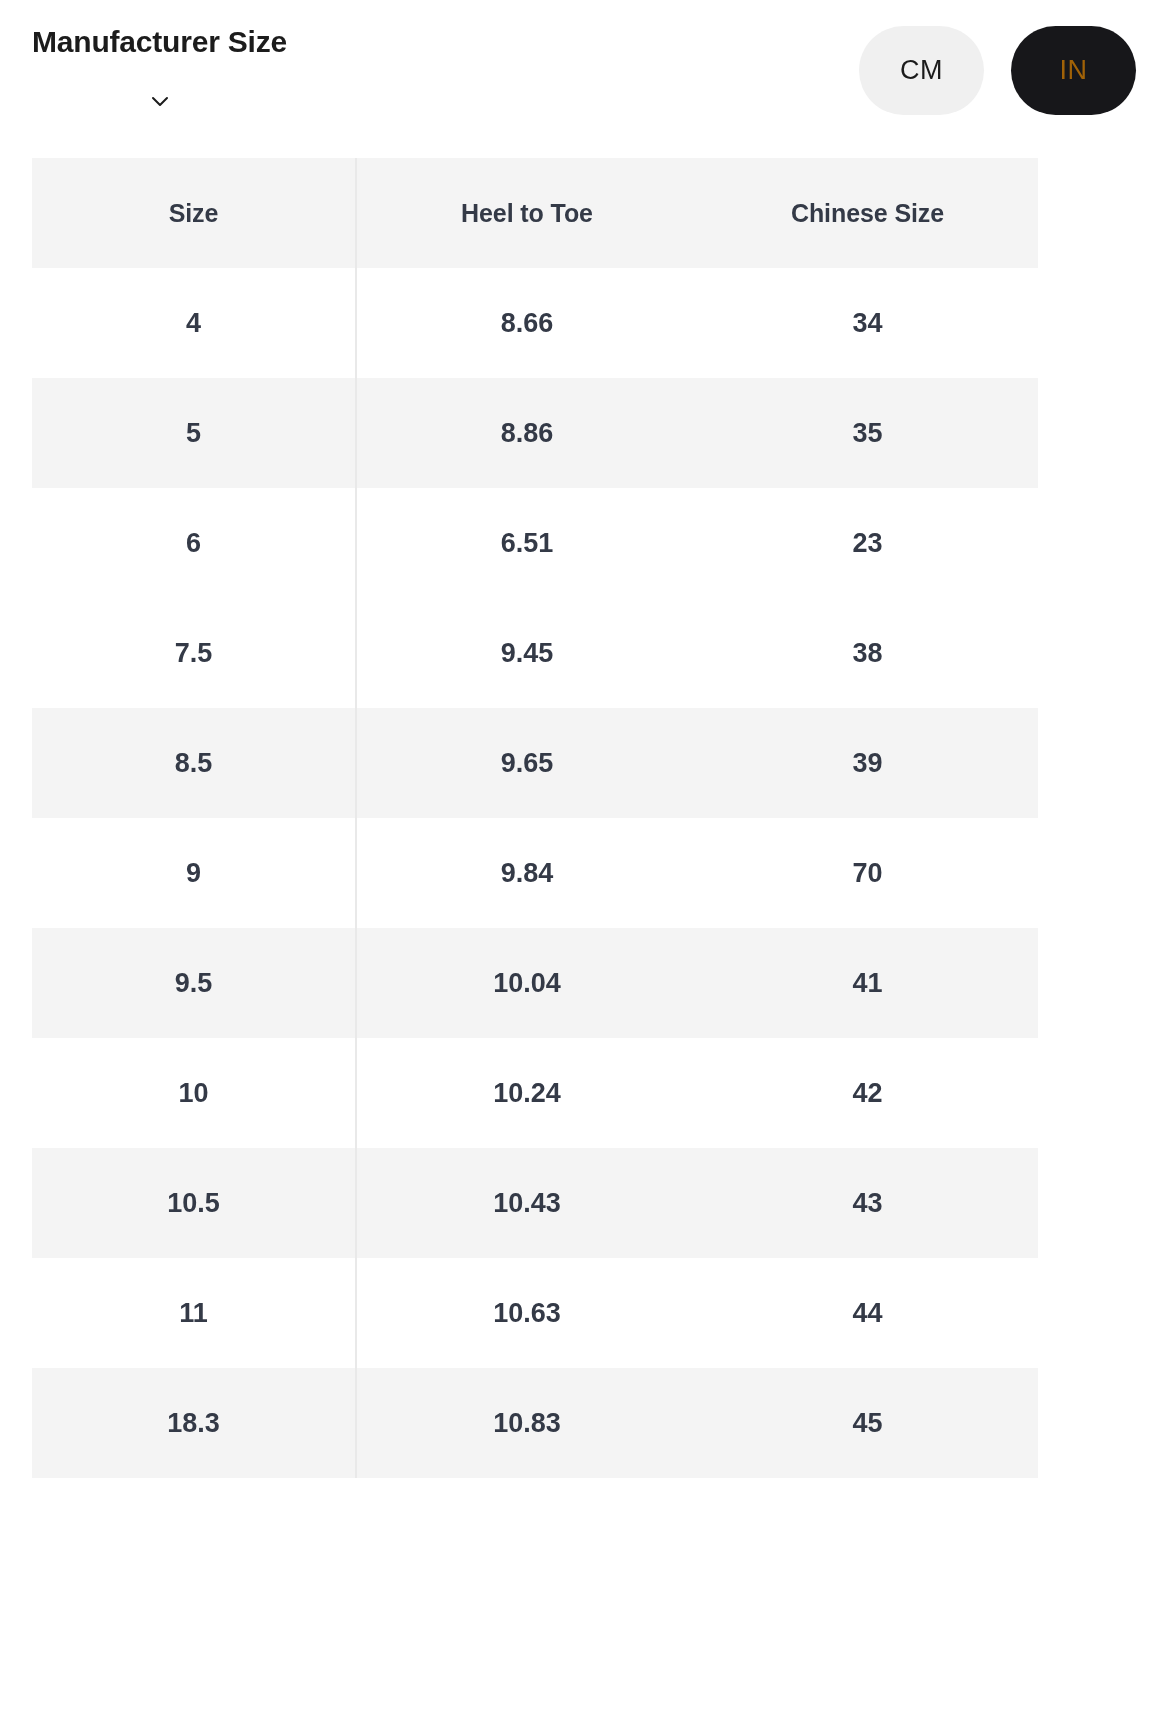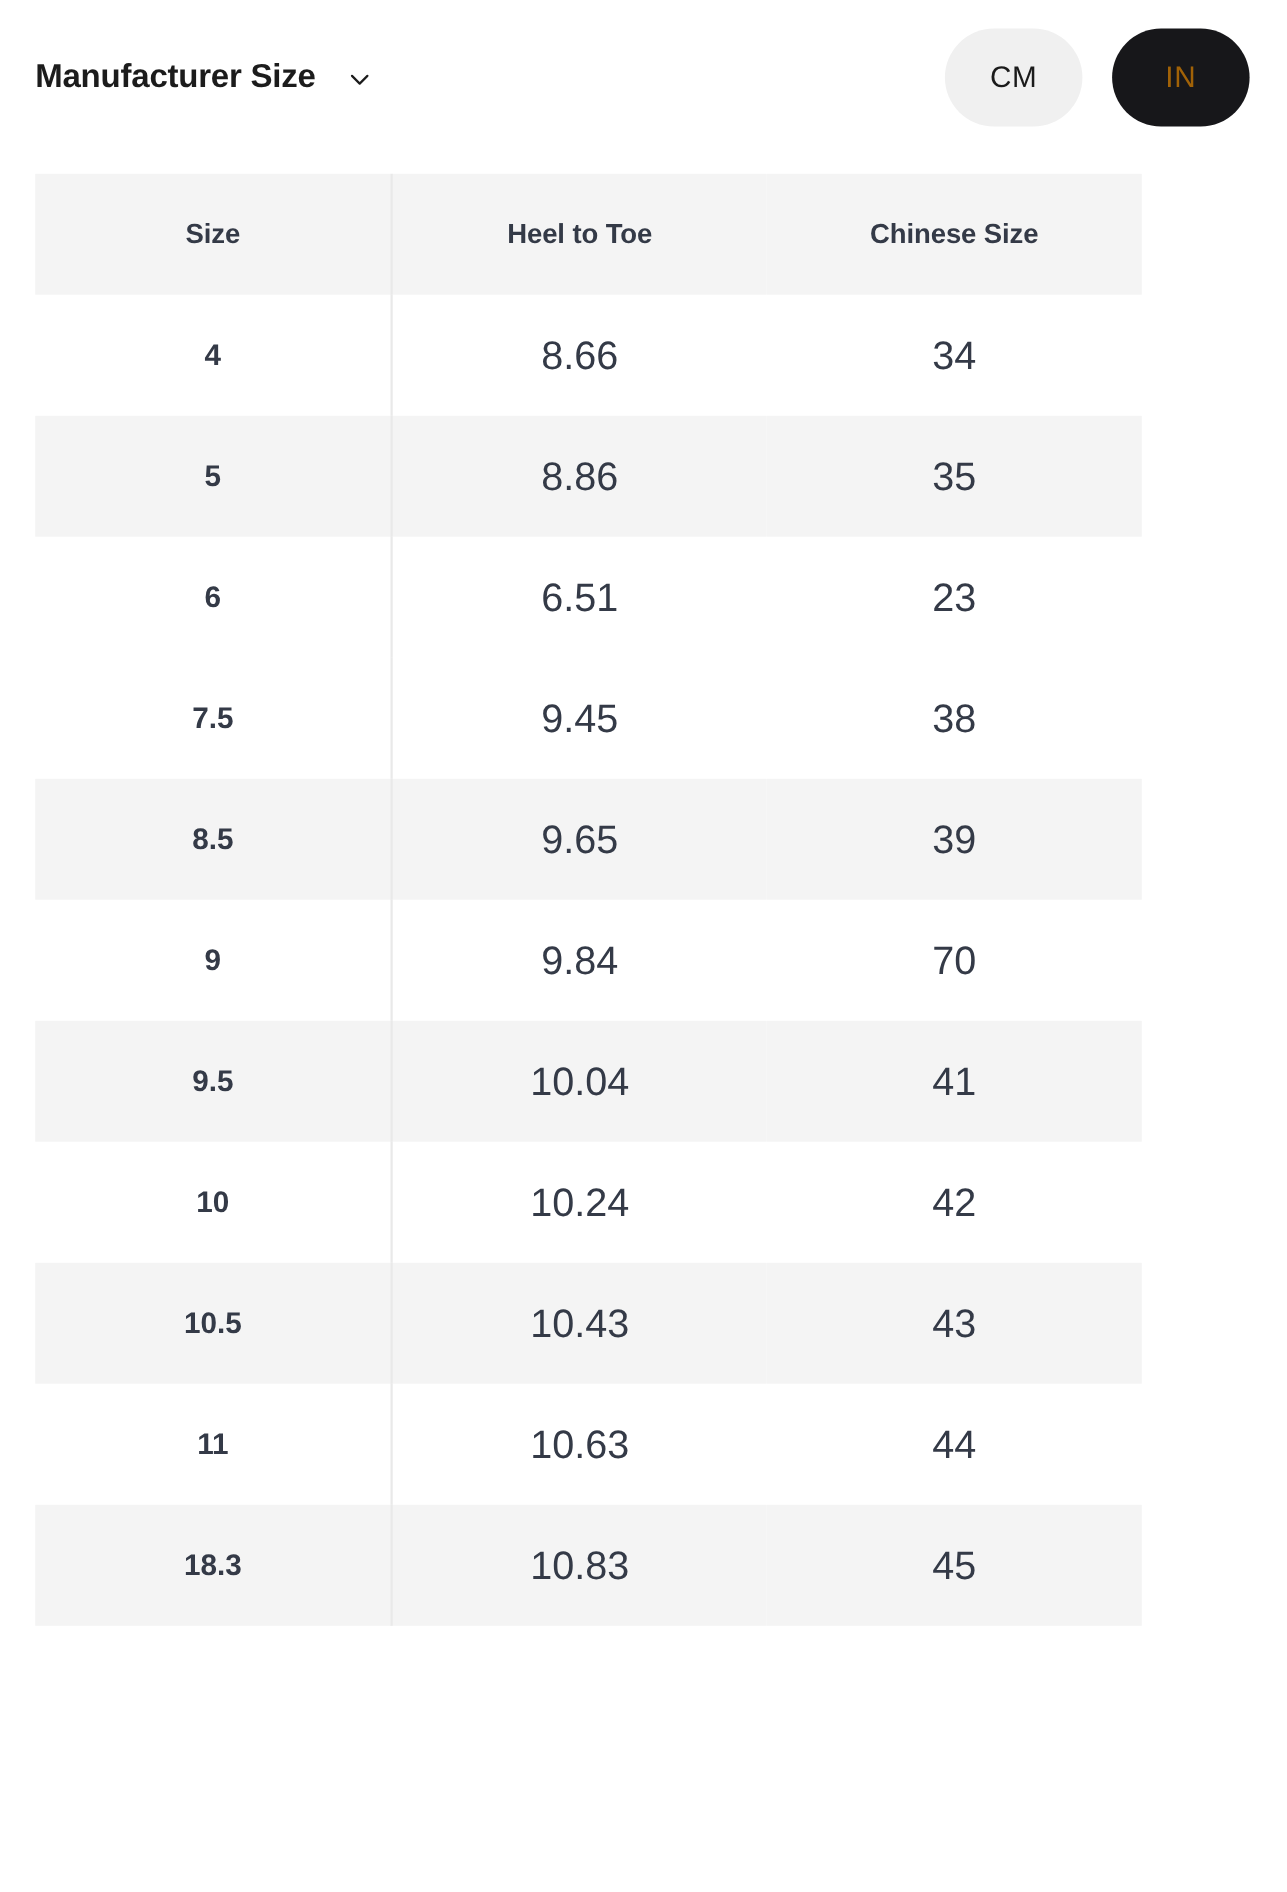--- a/index.html
+++ b/index.html
@@ -36,20 +36,21 @@
     padding: 0 34px 0 32px;
     box-sizing: border-box;
   }
 
   .size-selector {
     display: flex;
     align-items: center;
     gap: 28px;
     cursor: pointer;
     user-select: none;
+    flex-direction: column;
   }
 
   .size-selector-label {
     font-size: 30px;
     font-weight: 700;
     color: #1c1c1c;
     letter-spacing: -0.2px;
     line-height: 1;
   }
 
@@ -131,22 +132,22 @@
 
   .size-table tbody tr.odd  { background: #ffffff; }
   .size-table tbody tr.even { background: #f4f4f4; }
 
   .size-table td.col-size {
     font-size: 27px;
     font-weight: 700;
   }
 
   .size-table td.col-val {
-    font-size: 36px;
-    font-weight: 400;
+    font-size: 27px;
+    font-weight: 700;
   }
 
   
   .size-table th.col-size,
   .size-table td.col-size {
     border-right: 2px solid #e9e9e9;
   }
 </style>
 </head>
 <body>

